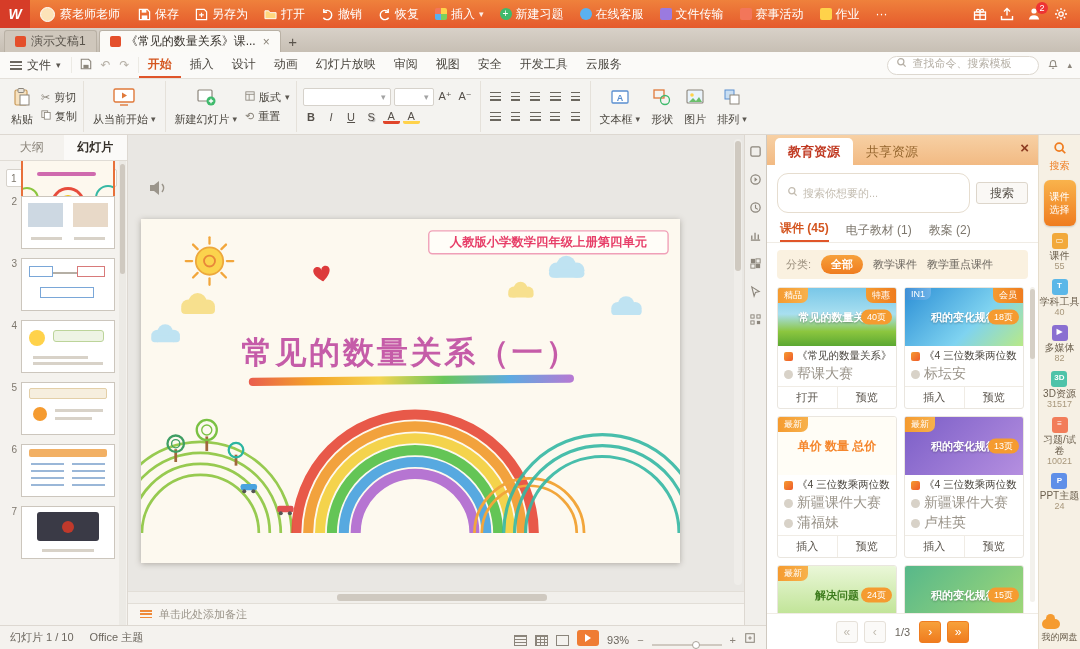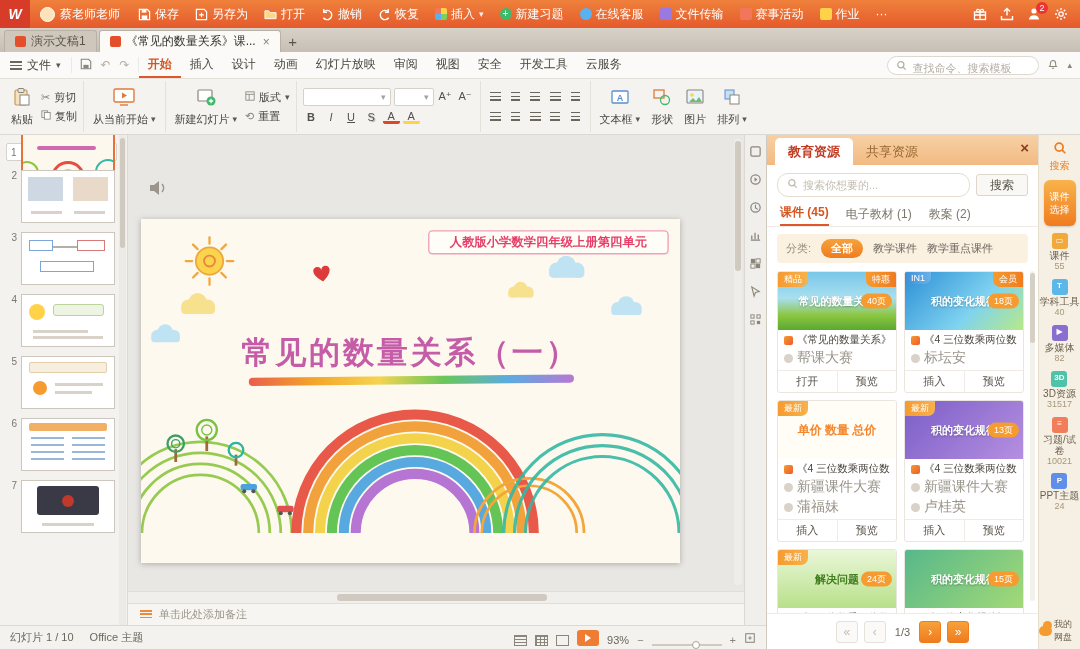--- a/index.html
+++ b/index.html
@@ -31,21 +31,21 @@
   .tab-add { width:20px; height:22px; display:flex; align-items:center; justify-content:center; color:#5a544c; font-size:15px; }
 
   
   .menubar { flex:0 0 26px; background:#fbfaf8; border-bottom:1px solid #e4e0da; display:flex; align-items:center; font-size:12px; color:#4a463f; }
   .mb-file { display:flex; align-items:center; gap:5px; padding:0 10px; }
   .hamb { width:12px; height:9px; background:repeating-linear-gradient(to bottom,#6b675f 0 1.5px,transparent 1.5px 3.7px); }
   .qbar { display:flex; gap:9px; padding:0 8px; align-items:center; border-left:1px solid #eceae4; border-right:1px solid #eceae4; height:16px; }
   .mtab { padding:0 9px; height:26px; line-height:24px; white-space:nowrap; }
   .mtab.active { color:#d4551f; font-weight:bold; border-bottom:2px solid #e0552a; }
   .mb-right { margin-left:auto; display:flex; align-items:center; gap:8px; padding-right:8px; }
-  .mb-search { display:flex; align-items:flex-end; gap:5px; border:1px solid #ddd8d0; border-radius:10px; background:#fff; height:19px; padding:0 8px; }
+  .mb-search { display:flex; align-items:flex-start; gap:5px; border:1px solid #ddd8d0; border-radius:10px; background:#fff; height:19px; padding:0 8px; }
   .mb-search input { border:none; outline:none; width:118px; font-size:11px; color:#555; background:transparent; }
   .mb-search input::placeholder { color:#b5afa5; }
 
   
   .ribbon { flex:0 0 56px; background:#f4f3f0; border-bottom:1px solid #ddd8d1; display:flex; align-items:stretch; padding:2px 2px; }
   .rgroup { display:flex; align-items:center; padding:0 6px; border-right:1px solid #e5e1da; gap:5px; }
   .rbig { display:flex; flex-direction:column; align-items:center; justify-content:center; gap:3px; font-size:11px; color:#4a463f; padding:0 3px; white-space:nowrap; }
   .rcol { display:flex; flex-direction:column; justify-content:center; gap:4px; font-size:11px; color:#4a463f; }
   .rsm { display:flex; align-items:center; gap:4px; white-space:nowrap; }
   .fg-row { display:flex; gap:3px; align-items:center; }
@@ -99,21 +99,21 @@
   .ztrack { width:70px; height:2px; background:#cfc9c0; position:relative; }
   .ztrack i { position:absolute; left:58%; top:-3px; width:8px; height:8px; background:#fff; border:1px solid #a9a299; border-radius:50%; display:block; }
 
   
   .rpanel { width:272px; background:#fff; border-left:1px solid #cfc9c0; display:flex; flex-direction:column; }
   .rp-head { flex:0 0 30px; background:linear-gradient(180deg,#f7d0a4,#f2ba83); display:flex; align-items:flex-end; padding:0 8px; position:relative; }
   .rp-tab { padding:5px 13px 4px; font-size:13px; color:#96672f; border-radius:5px 5px 0 0; }
   .rp-tab.active { background:#fff; color:#c03a22; font-weight:bold; }
   .rp-close { position:absolute; right:9px; top:5px; color:#8d3c22; font-size:15px; font-weight:bold; line-height:1; }
   .rp-search { display:flex; gap:6px; padding:8px 10px 6px; align-items:center; }
-  .rs-input { flex:1; height:24px; border:1px solid #e6ddcf; border-radius:11px; display:flex; align-items:center; gap:5px; padding:0 9px; background:#fff; color:#b5afa5; }
+  .rs-input { flex:1; height:40px; border:1px solid #e6ddcf; border-radius:11px; display:flex; align-items:center; gap:5px; padding:0 9px; background:#fff; color:#b5afa5; }
   .rs-input input { border:none; outline:none; flex:1; font-size:11px; color:#555; background:transparent; min-width:0; }
   .rs-input input::placeholder { color:#c3bcb0; }
   .rs-btn { height:22px; padding:0 13px; border:1px solid #ddd6cb; border-radius:3px; background:#faf8f5; font-size:12px; color:#5a544c; display:flex; align-items:center; }
   .rp-cats { display:flex; gap:17px; padding:0 13px; height:24px; align-items:center; border-bottom:1px solid #f0ece5; font-size:12px; color:#7d776d; }
   .rp-cat.active { color:#d4551f; font-weight:bold; border-bottom:2px solid #e0552a; padding-bottom:3px; }
   .rp-filter { margin:7px 10px 6px; background:#faf1e0; border-radius:4px; padding:5px 9px; display:flex; align-items:center; gap:10px; font-size:11px; color:#9a8f7d; }
   .pill { background:linear-gradient(180deg,#f7a13b,#ef7c1f); color:#fff; padding:2px 10px; border-radius:10px;font-weight:bold; }
   .flt { color:#6b665e; }
   .rp-cards { flex:1; overflow:hidden; position:relative; padding:2px 14px 0 10px; }
   .grid { display:grid; grid-template-columns:1fr 1fr; gap:7px; }
@@ -147,21 +147,21 @@
   .pg-num { font-size:11px; color:#6b665e; margin:0 3px; }
 
   
   .farbar { width:42px; background:#f6f0e4; border-left:1px solid #e6ddcc; display:flex; flex-direction:column; align-items:center; padding:6px 0 5px; gap:7px; }
   .fb-search { display:flex; flex-direction:column; align-items:center; gap:2px; color:#ef7c1f; font-size:10px; }
   .fb-tile { width:32px; height:46px; border-radius:6px; background:linear-gradient(180deg,#f9b34c,#ef7c1f); color:#fff; font-size:10px; display:flex; flex-direction:column; align-items:center; justify-content:center; line-height:1.3; box-shadow:0 1px 2px rgba(0,0,0,.18); }
   .fb-item { display:flex; flex-direction:column; align-items:center; gap:1px; font-size:10px; color:#6b5f4d; text-align:center; line-height:1.1; }
   .fb-ic { width:16px; height:16px; border-radius:3px; display:flex; align-items:center; justify-content:center; color:#fff; font-size:8px; font-weight:bold; }
   .fb-count { font-size:9px; color:#a8977b; }
   .fb-spacer { flex:1; }
-  .fb-net { display:flex; flex-direction:row; align-items:center; gap:2px; font-size:9px; color:#6b5f4d; }
+  .fb-net { display:flex; flex-direction:column; align-items:flex-start; gap:2px; font-size:9px; color:#6b5f4d; }
   .cloud { width:18px; height:10px; background:#f59b30; border-radius:6px; position:relative; }
   .cloud:before { content:""; position:absolute; left:4px; top:-5px; width:9px; height:9px; border-radius:50%; background:#f59b30; }
 </style>
 </head>
 <body>
 
 <div class="app">
 
   <div class="titlebar">
     <div class="tb-logo">W</div>
@@ -490,20 +490,28 @@
           </span>
       </div>
     </div>
   </div>
 
   <div class="body">
     <div class="leftcol">
       <div class="leftrow">
 
         <div class="thumbs">
+          <div class="lp-tabs">
+            <div class="lp-tab">
+                <span>大纲</span>
+              </div>
+            <div class="lp-tab active">
+                <span>幻灯片</span>
+              </div>
+          </div>
           <div class="thumb-list">
             <div class="trow sel">
               <span class="tnum">1</span>
               <div class="tframe" style="background:#fdf8ee;">
 
                 <i style="left:16%;top:38%;width:66%;height:4px;background:#cf6aae;border-radius:2px;"></i>
                 <i style="left:32%;bottom:-2px;width:34px;height:18px;border:3px solid #e74c3c;border-bottom:none;border-radius:17px 17px 0 0;"></i>
                 <i style="left:41%;bottom:-2px;width:18px;height:10px;border:3px solid #f1c40f;border-bottom:none;border-radius:9px 9px 0 0;"></i>
                 <i style="left:-8px;bottom:-8px;width:24px;height:24px;border:2px solid #8cc63f;border-radius:50%;"></i>
                 <i style="right:-8px;bottom:-8px;width:26px;height:26px;border:2px solid #35b8a4;border-radius:50%;"></i>

